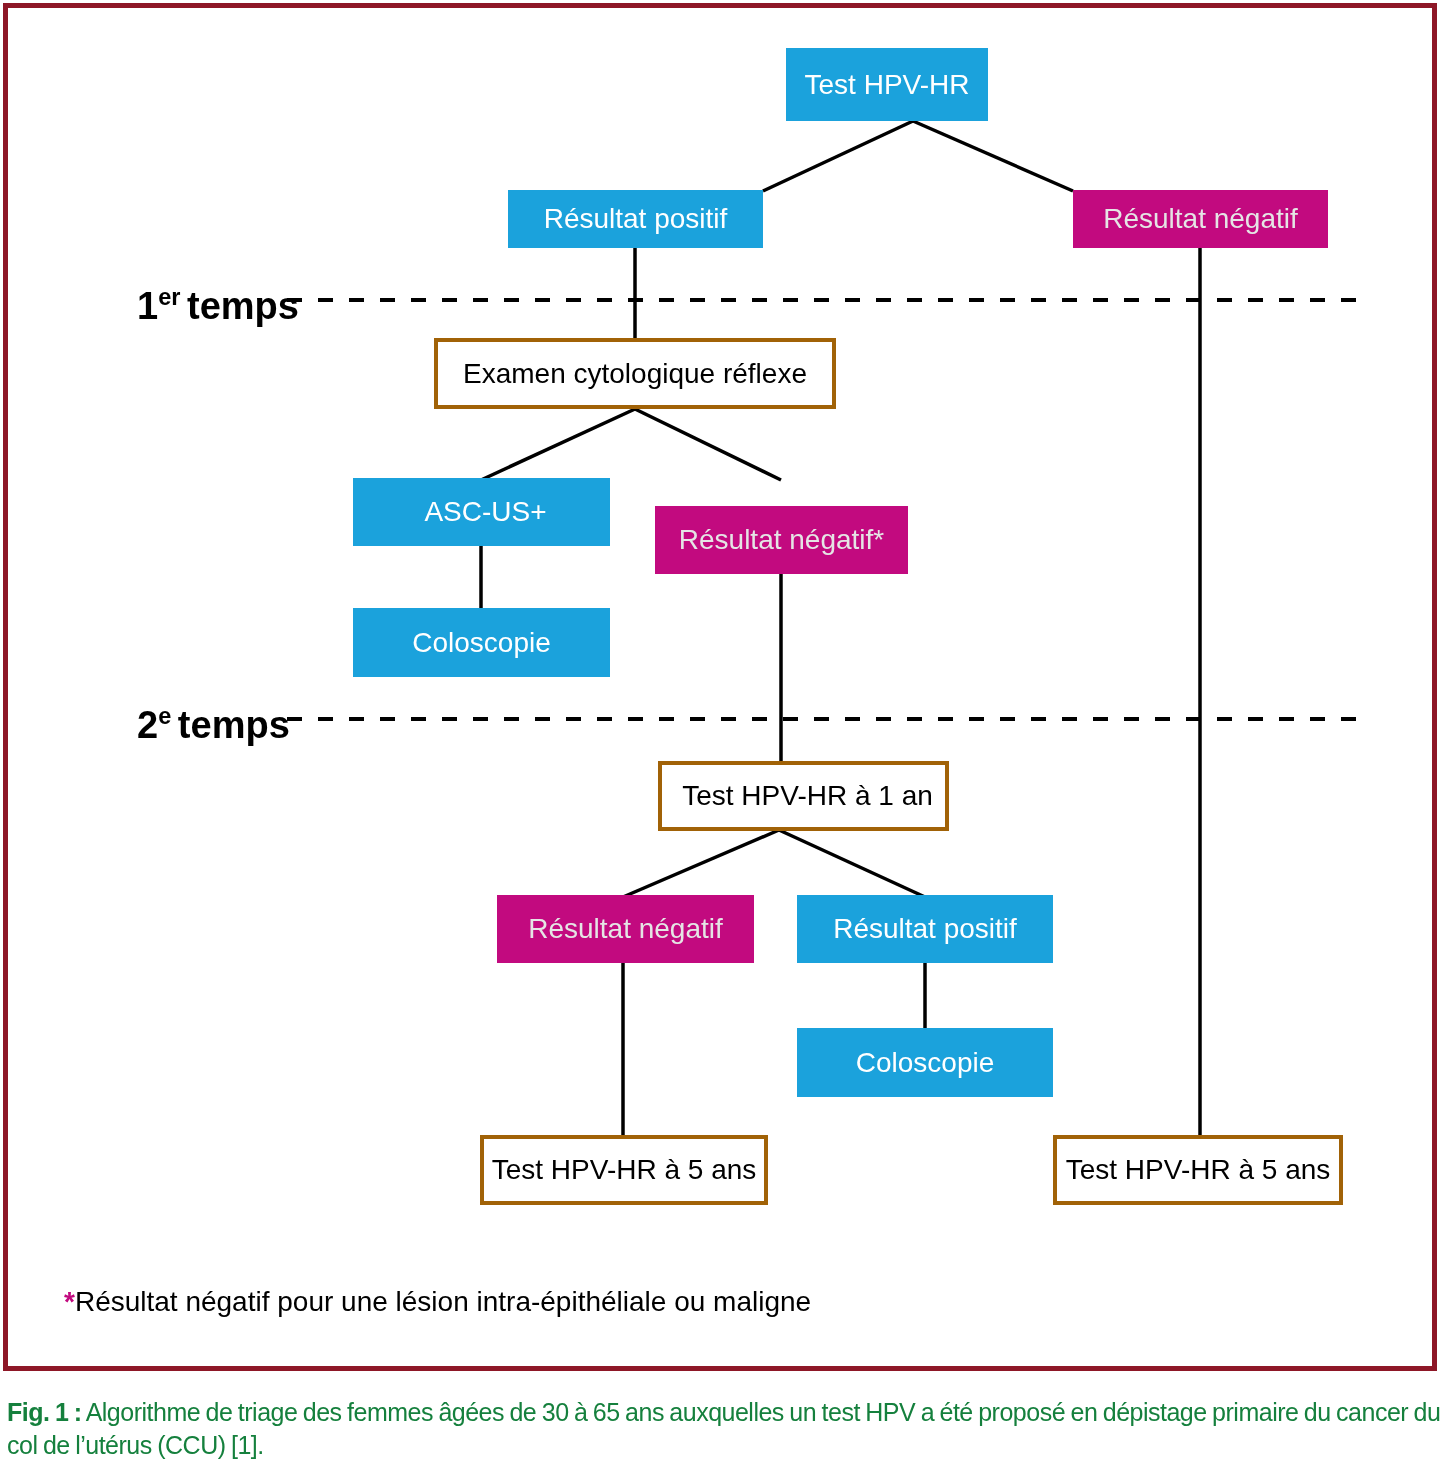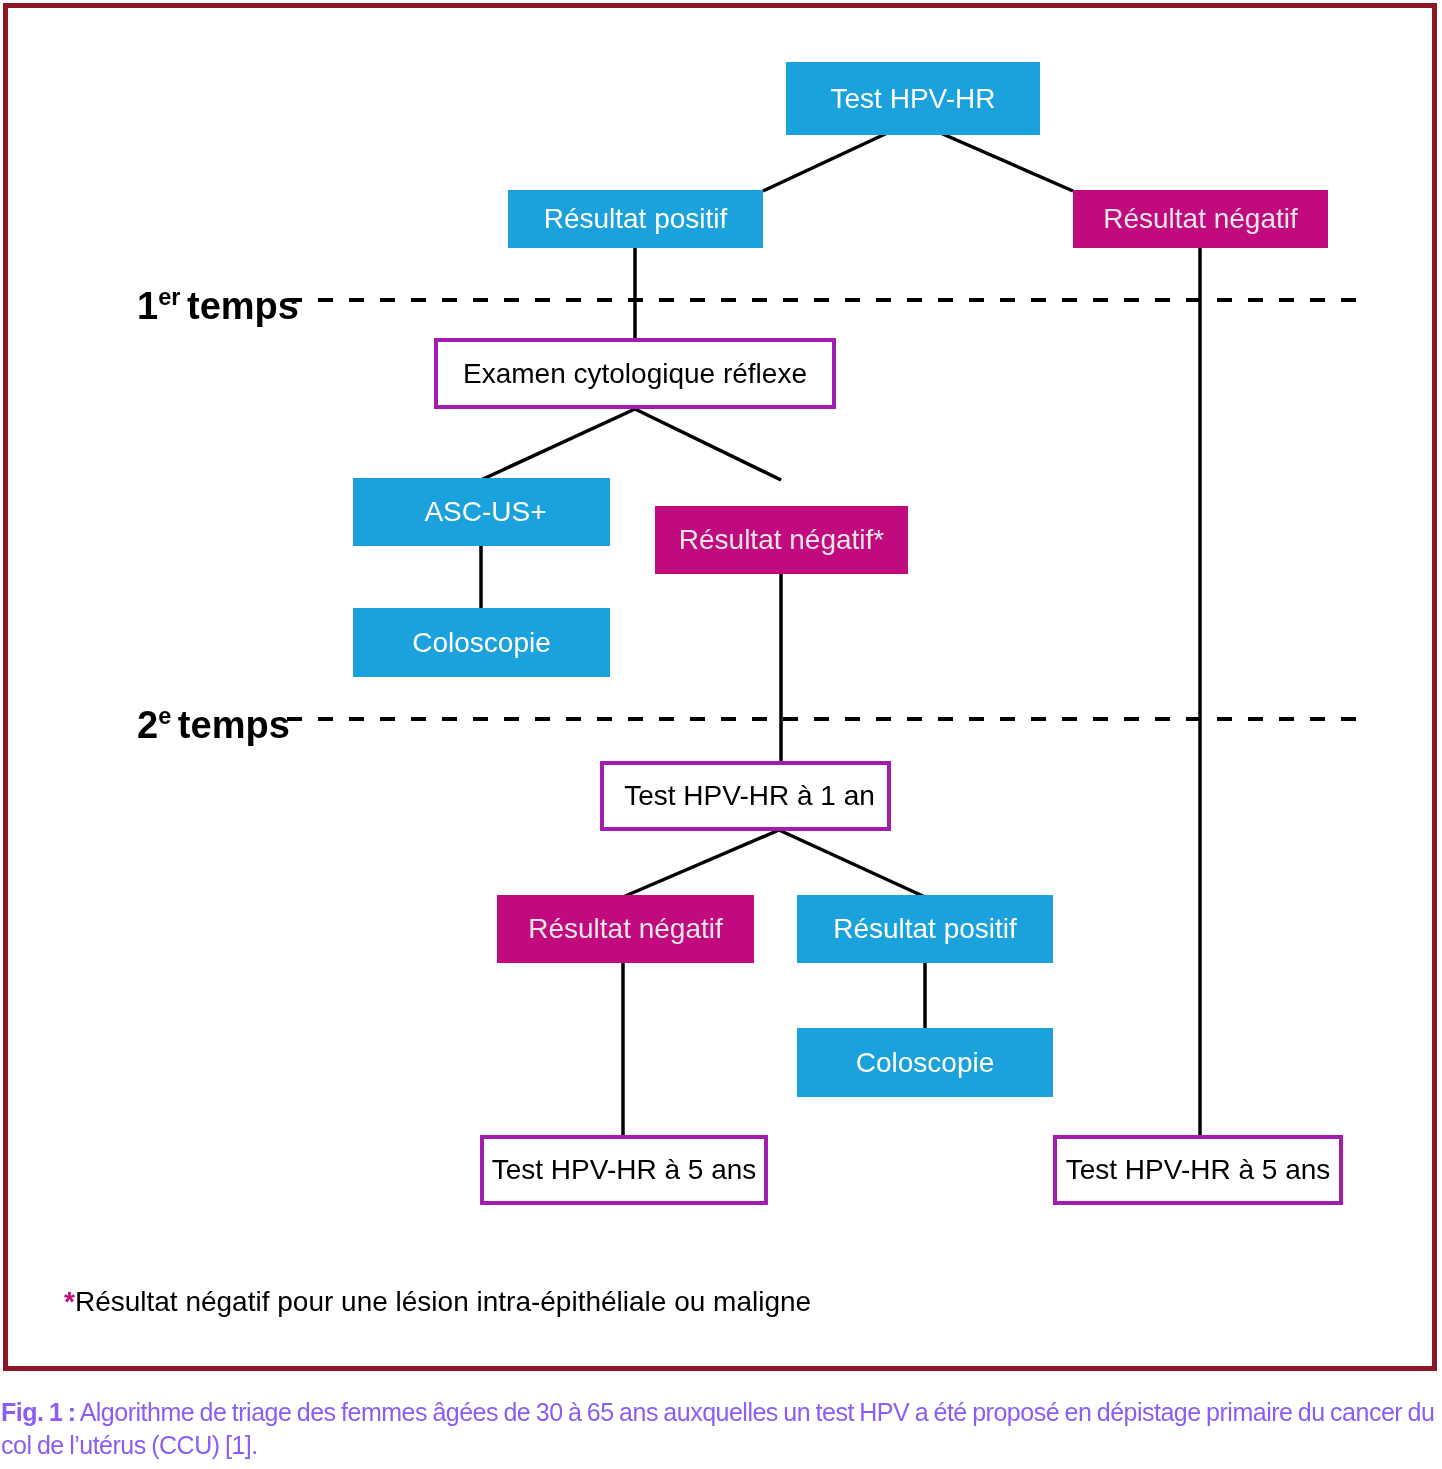--- a/index.html
+++ b/index.html
@@ -32,21 +32,21 @@
     display: flex;
     align-items: center;
     justify-content: center;
     box-sizing: border-box;
     font-size: 28px;
     text-align: center;
     white-space: nowrap;
   }
   .node.blue    { background: #1ba2dc; color: #ffffff; }
   .node.magenta { background: #c20a7f; color: #e5e5e5; }
-  .node.outline { background: #ffffff; color: #000000; border: 4px solid #a21caf; }
+  .node.outline { background: #ffffff; color: #000000; border: 4px solid #a16207; }
   .time-label {
     position: absolute;
     z-index: 2;
     font-size: 38px;
     font-weight: bold;
     color: #000000;
     line-height: 32px;
     white-space: nowrap;
   }
   .time-label sup {
@@ -58,26 +58,26 @@
     position: absolute;
     left: 64px; top: 1286px;
     z-index: 2;
     font-size: 28px;
     color: #000000;
     white-space: nowrap;
   }
   .footnote .star { color: #c20a7f; font-weight: bold; }
   .caption {
     position: absolute;
-    left: 1px; top: 1396px;
+    left: 7px; top: 1396px;
     width: 1436px;
     z-index: 2;
     font-size: 25px;
     line-height: 33px;
-    color: #8b5cf6;
+    color: #15803d;
     letter-spacing: -0.5px;
     word-spacing: -1px;
   }
   .caption .fig-label { font-weight: bold; }
 </style>
 </head>
 <body>
 
 <div class="page">
 
@@ -95,35 +95,35 @@
     <line x1="781" y1="545" x2="781" y2="763" stroke="#000" stroke-width="3.5"></line>
     <line x1="779" y1="830" x2="623" y2="897" stroke="#000" stroke-width="3.5"></line>
     <line x1="779" y1="830" x2="925" y2="897" stroke="#000" stroke-width="3.5"></line>
     <line x1="623" y1="962" x2="623" y2="1137" stroke="#000" stroke-width="3.5"></line>
     <line x1="925" y1="962" x2="925" y2="1030" stroke="#000" stroke-width="3.5"></line>
 
     <line x1="287" y1="300" x2="1367" y2="300" stroke="#000" stroke-width="4" stroke-dasharray="15 16"></line>
     <line x1="287" y1="719" x2="1367" y2="719" stroke="#000" stroke-width="4" stroke-dasharray="15 16"></line>
   </svg>
 
-  <div class="node blue" style="left:786px;  top:48px;   width:254px; height:73px;margin-top:14px;">Test HPV-HR</div>
+  <div class="node blue" style="left:786px;  top:48px;   width:202px; height:73px;">Test HPV-HR</div>
 
   <div class="node blue" style="left:508px;  top:190px;  width:255px; height:58px;">Résultat positif</div>
 
   <div class="node magenta" style="left:1073px; top:190px;  width:255px; height:58px;">Résultat négatif</div>
 
   <div class="node outline" style="left:434px;  top:338px;  width:402px; height:71px;">Examen cytologique réflexe</div>
 
   <div class="node blue" style="left:353px;  top:478px;  width:257px; height:68px;padding-left:8px;">ASC-US+</div>
 
   <div class="node magenta" style="left:655px;  top:506px;  width:253px; height:68px;">Résultat négatif*</div>
 
   <div class="node blue" style="left:353px;  top:608px;  width:257px; height:69px;">Coloscopie</div>
 
-  <div class="node outline" style="left:600px;  top:761px;  width:291px; height:70px;padding-left:8px;">Test HPV-HR à 1 an</div>
+  <div class="node outline" style="left:658px;  top:761px;  width:291px; height:70px;padding-left:8px;">Test HPV-HR à 1 an</div>
 
   <div class="node magenta" style="left:497px;  top:895px;  width:257px; height:68px;">Résultat négatif</div>
 
   <div class="node blue" style="left:797px;  top:895px;  width:256px; height:68px;">Résultat positif</div>
 
   <div class="node blue" style="left:797px;  top:1028px; width:256px; height:69px;">Coloscopie</div>
 
   <div class="node outline" style="left:480px;  top:1135px; width:288px; height:70px;">Test HPV-HR à 5 ans</div>
 
   <div class="node outline" style="left:1053px; top:1135px; width:290px; height:70px;">Test HPV-HR à 5 ans</div>

